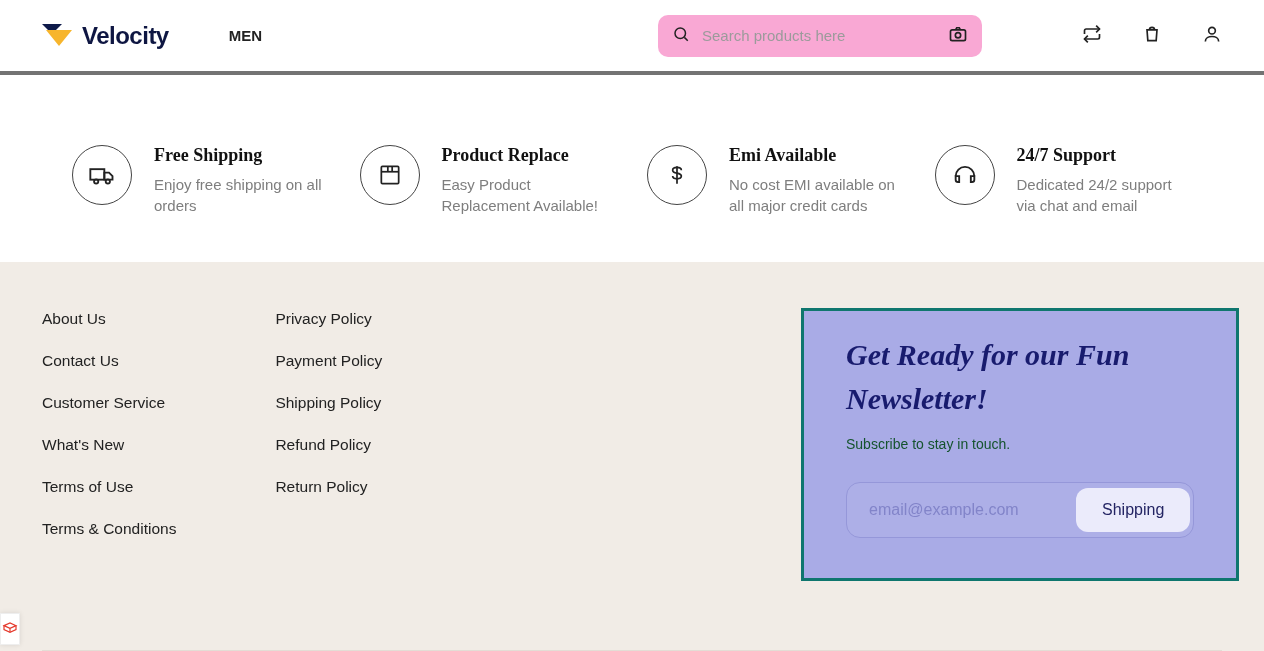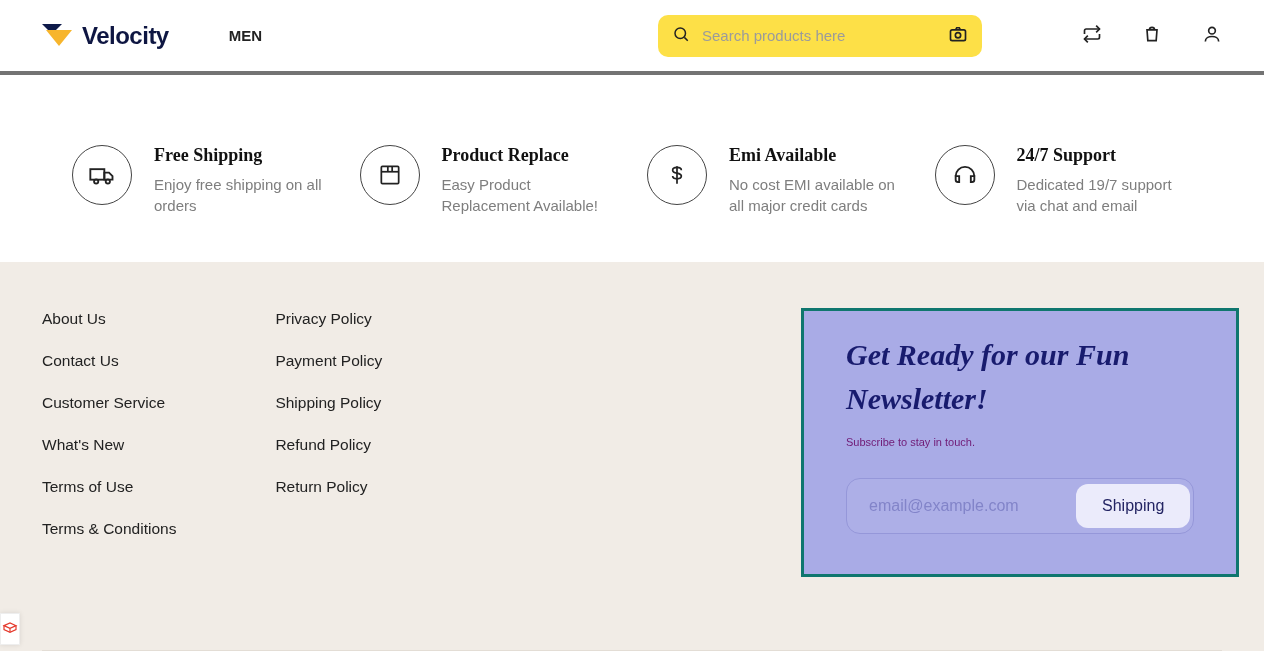--- a/index.html
+++ b/index.html
@@ -35,21 +35,21 @@
   .nav-item {
     font-weight: 600;
     font-size: 15px;
     color: #222;
     cursor: pointer;
   }
   .spacer { flex: 1; }
   .search {
     display: flex;
     align-items: center;
-    background: #fde047;
+    background: #f9a8d4;
     border-radius: 10px;
     height: 42px;
     width: 324px;
     padding: 0 14px;
     gap: 12px;
   }
   .search input {
     flex: 1;
     border: none;
     background: transparent;
@@ -124,22 +124,22 @@
   }
   .news-title {
     font-family: Georgia, 'Times New Roman', serif;
     font-style: italic;
     font-weight: 600;
     font-size: 30px;
     color: #181b6e;
     line-height: 1.45;
   }
   .news-sub {
-    font-size: 11px;
-    color: #701a75;
+    font-size: 14px;
+    color: #14532d;
     margin-top: 16px;
   }
   .news-form {
     margin-top: 30px;
     display: flex;
     align-items: center;
     border: 1px solid #9597d9;
     border-radius: 14px;
     padding: 5px 5px 5px 22px;
     background: rgba(255,255,255,0.05);
@@ -282,21 +282,21 @@
   <div class="feat">
     <div class="feat-circle">
       <svg width="28" height="28" viewBox="0 0 24 24" fill="none" stroke="#222" stroke-width="1.6">
         <path d="M4 13a8 8 0 0 1 16 0"></path>
           <path d="M4 13v3a2 2 0 0 0 2 2h1v-5H4z"></path>
           <path d="M20 13v3a2 2 0 0 1-2 2h-1v-5h3z"></path>
       </svg>
     </div>
     <div>
       <div class="feat-title">24/7 Support</div>
-      <div class="feat-desc">Dedicated 19/7 support via chat and email</div>
+      <div class="feat-desc">Dedicated 24/2 support via chat and email</div>
     </div>
   </div>
 </div>
 
 <div class="footer">
   <div class="fcols">
     <div class="fcol">
       <a>About Us</a>
       <a>Contact Us</a>
       <a>Customer Service</a>

